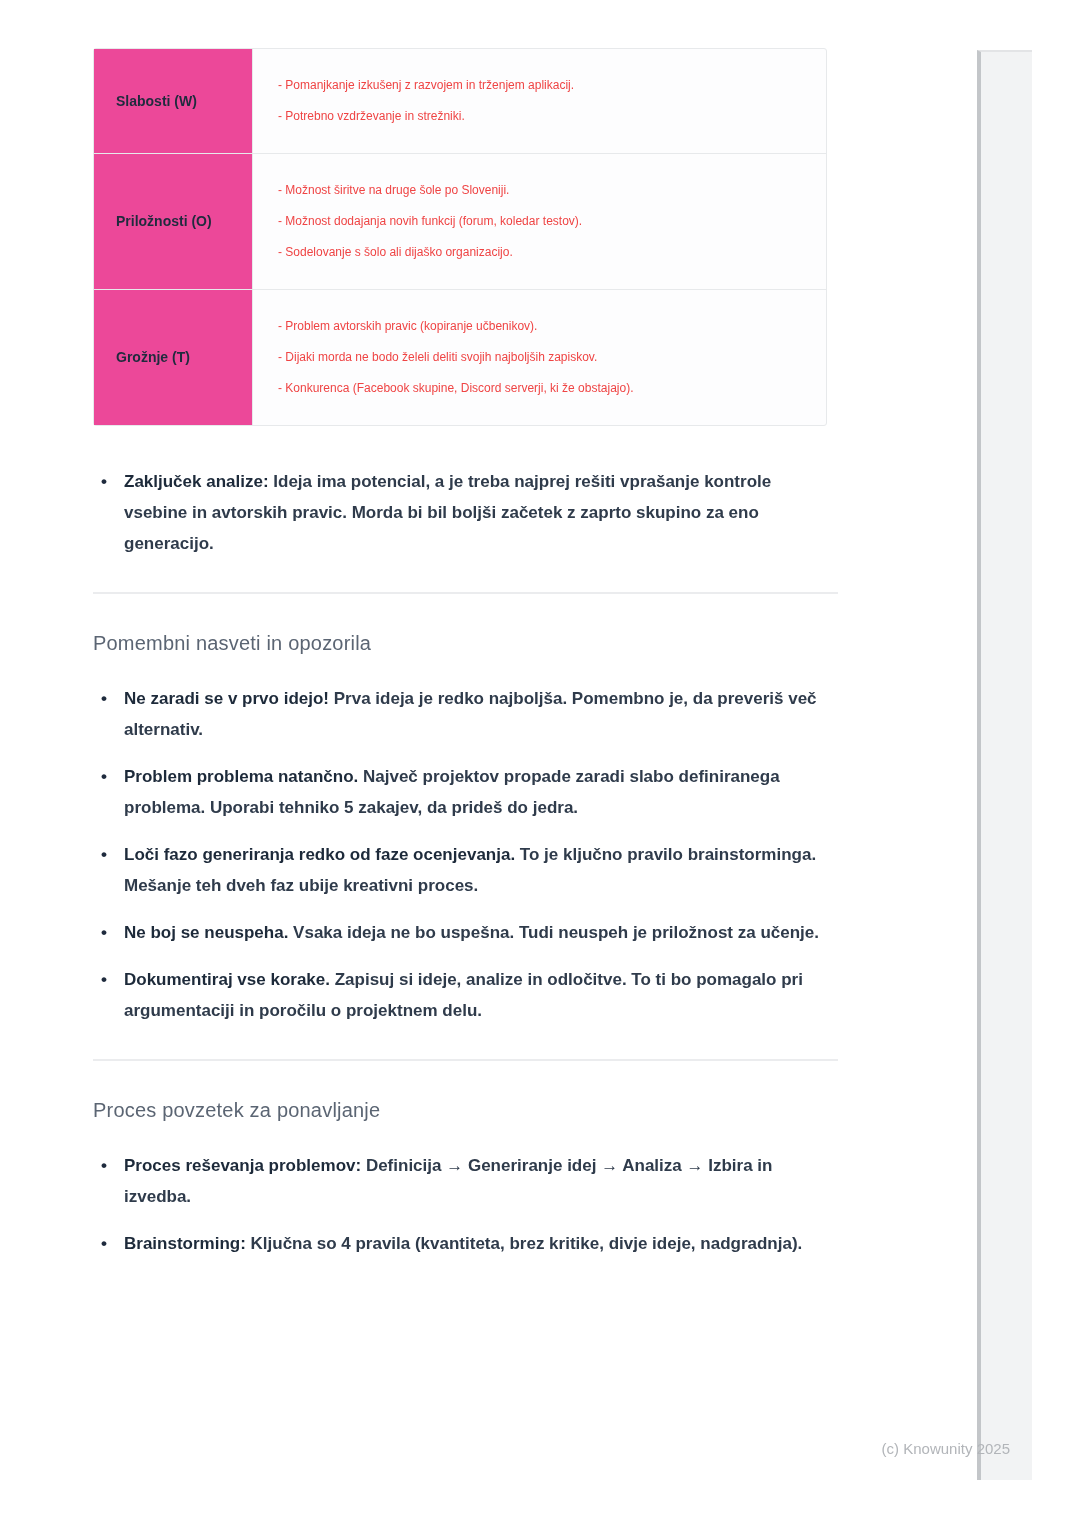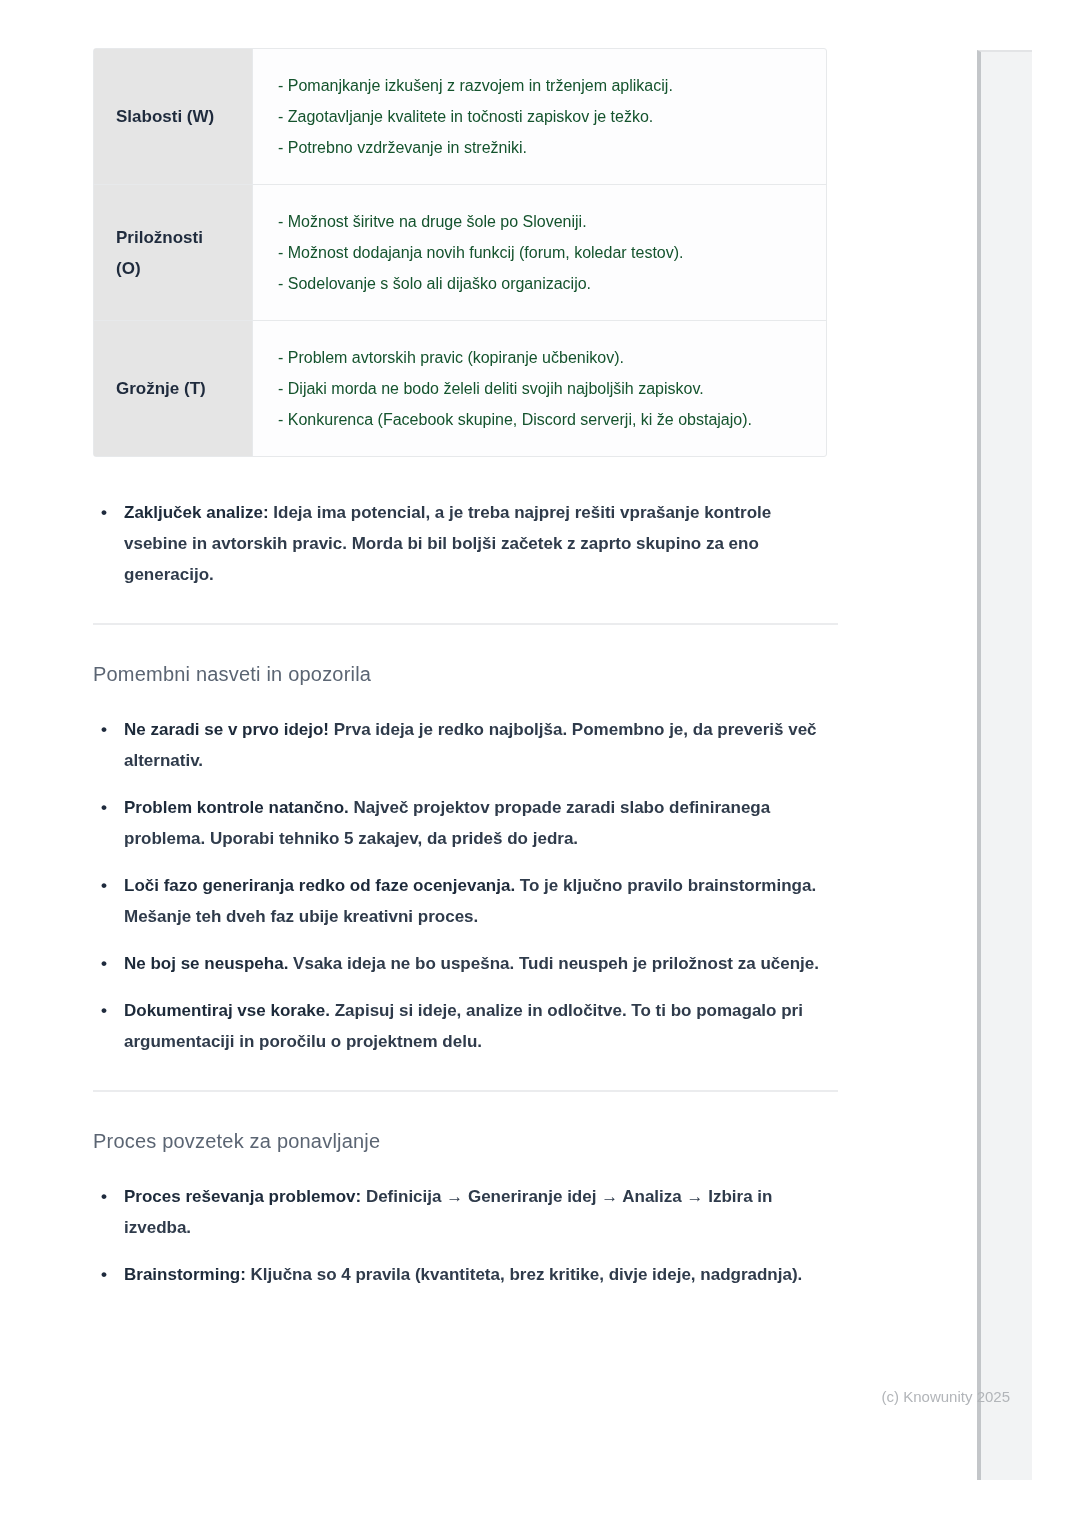--- a/index.html
+++ b/index.html
@@ -18,36 +18,36 @@
     width: 734px;
     border: 1px solid #e7e9eb;
     border-radius: 3px;
     background: #fdfdfe;
   }
   .trow { display: flex; border-bottom: 1px solid #e7e9eb; }
   .trow:last-child { border-bottom: none; }
   .tlabel {
     width: 159px;
     flex: 0 0 159px;
-    background: #e5e5e5;
+    background: #ec4899;
     border-right: 1px solid #e7e9eb;
     display: flex;
     align-items: center;
     padding: 18px 20px 18px 22px;
     font-weight: bold;
     color: #1f2b3d;
-    font-size: 17px;
+    font-size: 14px;
     line-height: 31px;
   }
   .tcell {
     flex: 1;
     padding: 21px 24px 21px 25px;
-    font-size: 16px;
+    font-size: 12px;
     line-height: 31px;
-    color: #14532d;
+    color: #ef4444;
   }
 
   
   ul.blist { list-style: none; margin-top: 28px; font-weight: bold; }
   ul.blist li {
     position: relative;
     padding-left: 31px;
     font-size: 17px;
     line-height: 31px;
     margin-bottom: 16px;
@@ -87,38 +87,37 @@
     width: 55px;
     height: 1430px;
     background: #f2f3f4;
     border-left: 4px solid #c3c6c9;
     border-top: 2px solid #e3e4e6;
   }
 
   
   .copyright {
     position: absolute;
-    top: 1388px;
+    top: 1440px;
     right: 70px;
     font-size: 15px;
     color: #b2b5b9;
     z-index: 2;
   }
 </style>
 </head>
 <body>
 
 <div class="page">
 
   <div class="swot">
     <div class="trow">
       <div class="tlabel">Slabosti (W)</div>
       <div class="tcell">
         <div>- Pomanjkanje izkušenj z razvojem in trženjem aplikacij.</div>
-        <div>- Zagotavljanje kvalitete in točnosti zapiskov je težko.</div>
         <div>- Potrebno vzdrževanje in strežniki.</div>
       </div>
     </div>
     <div class="trow">
       <div class="tlabel">Priložnosti (O)</div>
       <div class="tcell">
         <div>- Možnost širitve na druge šole po Sloveniji.</div>
         <div>- Možnost dodajanja novih funkcij (forum, koledar testov).</div>
         <div>- Sodelovanje s šolo ali dijaško organizacijo.</div>
       </div>
@@ -135,21 +134,21 @@
 
   <ul class="blist conclusion-list">
     <li><strong>Zaključek analize: </strong><span>Ideja ima potencial, a je treba najprej rešiti vprašanje kontrole vsebine in avtorskih pravic. Morda bi bil boljši začetek z zaprto skupino za eno generacijo.</span></li>
   </ul>
 
   <hr class="sep">
 
   <h2 class="sect">Pomembni nasveti in opozorila</h2>
   <ul class="blist">
     <li><strong>Ne zaradi se v prvo idejo! </strong><span>Prva ideja je redko najboljša. Pomembno je, da preveriš več alternativ.</span></li>
-    <li><strong>Problem kontrole natančno. </strong><span>Največ projektov propade zaradi slabo definiranega problema. Uporabi tehniko 5 zakajev, da prideš do jedra.</span></li>
+    <li><strong>Problem problema natančno. </strong><span>Največ projektov propade zaradi slabo definiranega problema. Uporabi tehniko 5 zakajev, da prideš do jedra.</span></li>
     <li><strong>Loči fazo generiranja redko od faze ocenjevanja. </strong><span>To je ključno pravilo brainstorminga. Mešanje teh dveh faz ubije kreativni proces.</span></li>
     <li><strong>Ne boj se neuspeha. </strong><span>Vsaka ideja ne bo uspešna. Tudi neuspeh je priložnost za učenje.</span></li>
     <li><strong>Dokumentiraj vse korake. </strong><span>Zapisuj si ideje, analize in odločitve. To ti bo pomagalo pri argumentaciji in poročilu o projektnem delu.</span></li>
   </ul>
 
   <hr class="sep">
 
   <h2 class="sect">Proces povzetek za ponavljanje</h2>
   <ul class="blist">
     <li><strong>Proces reševanja problemov: </strong><span>Definicija → Generiranje idej → Analiza → Izbira in izvedba.</span></li>

